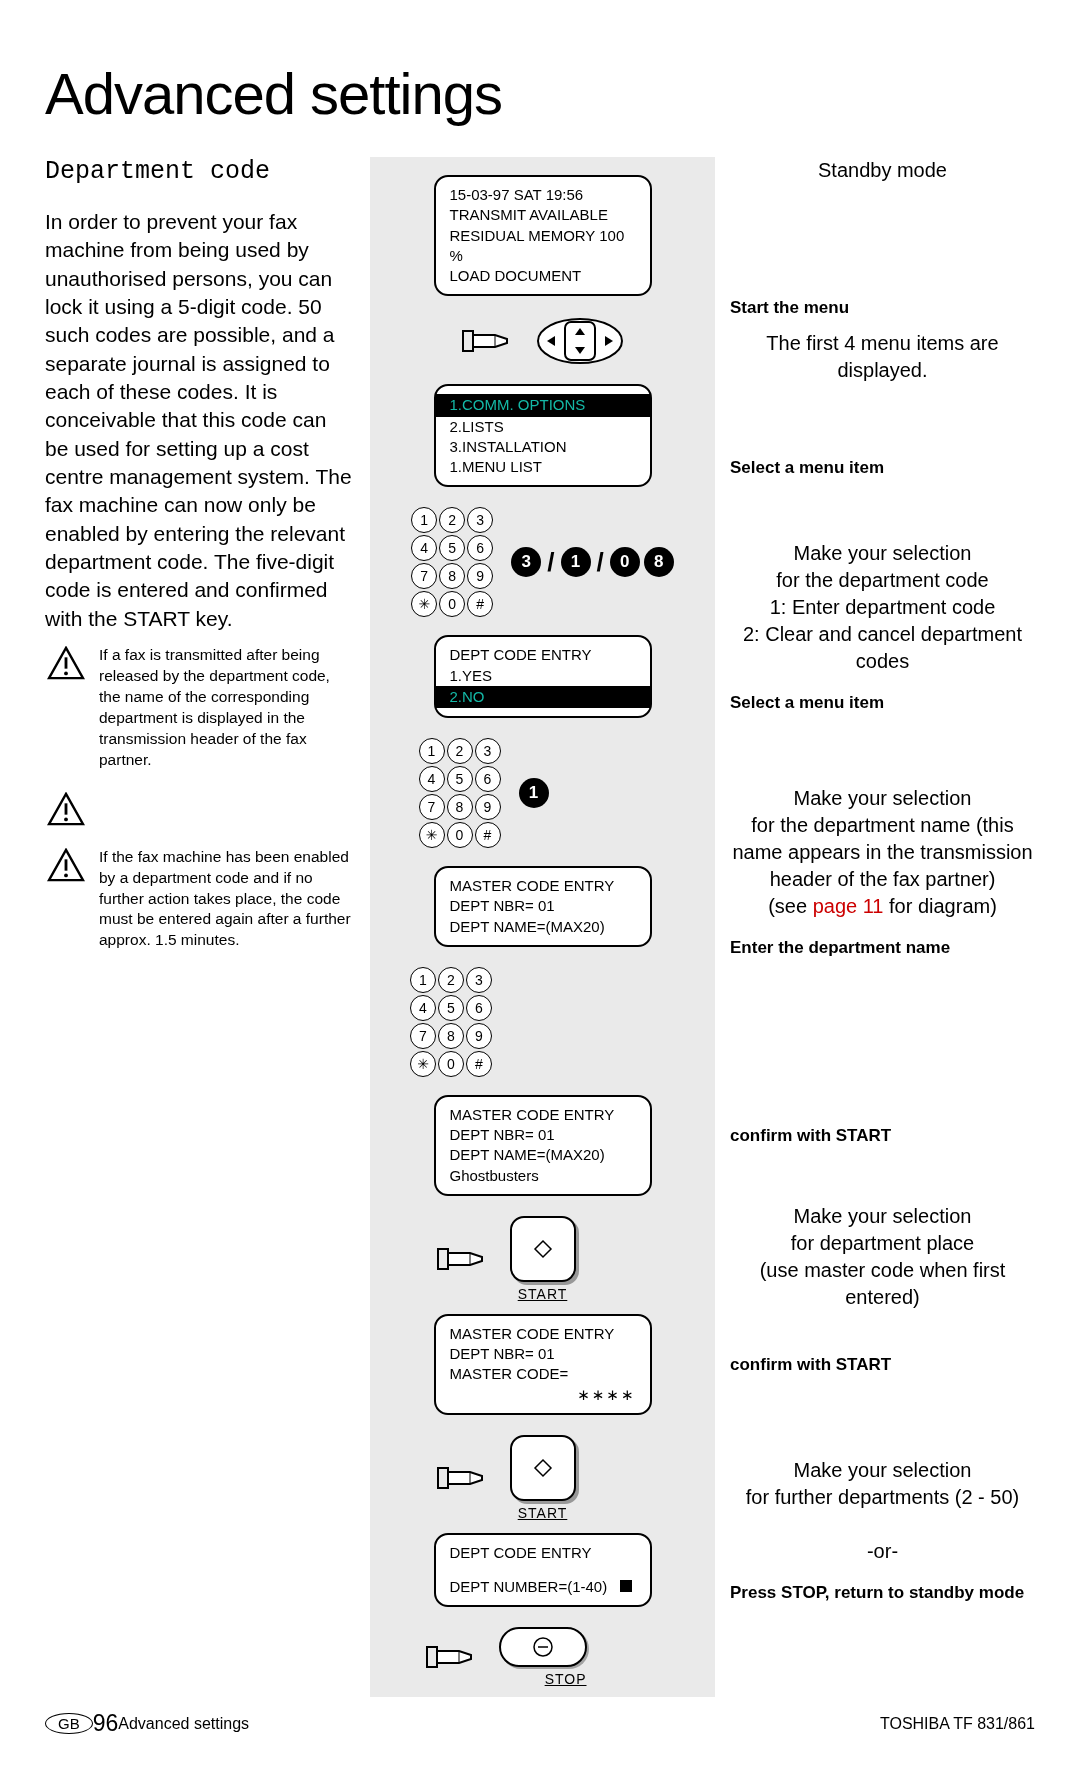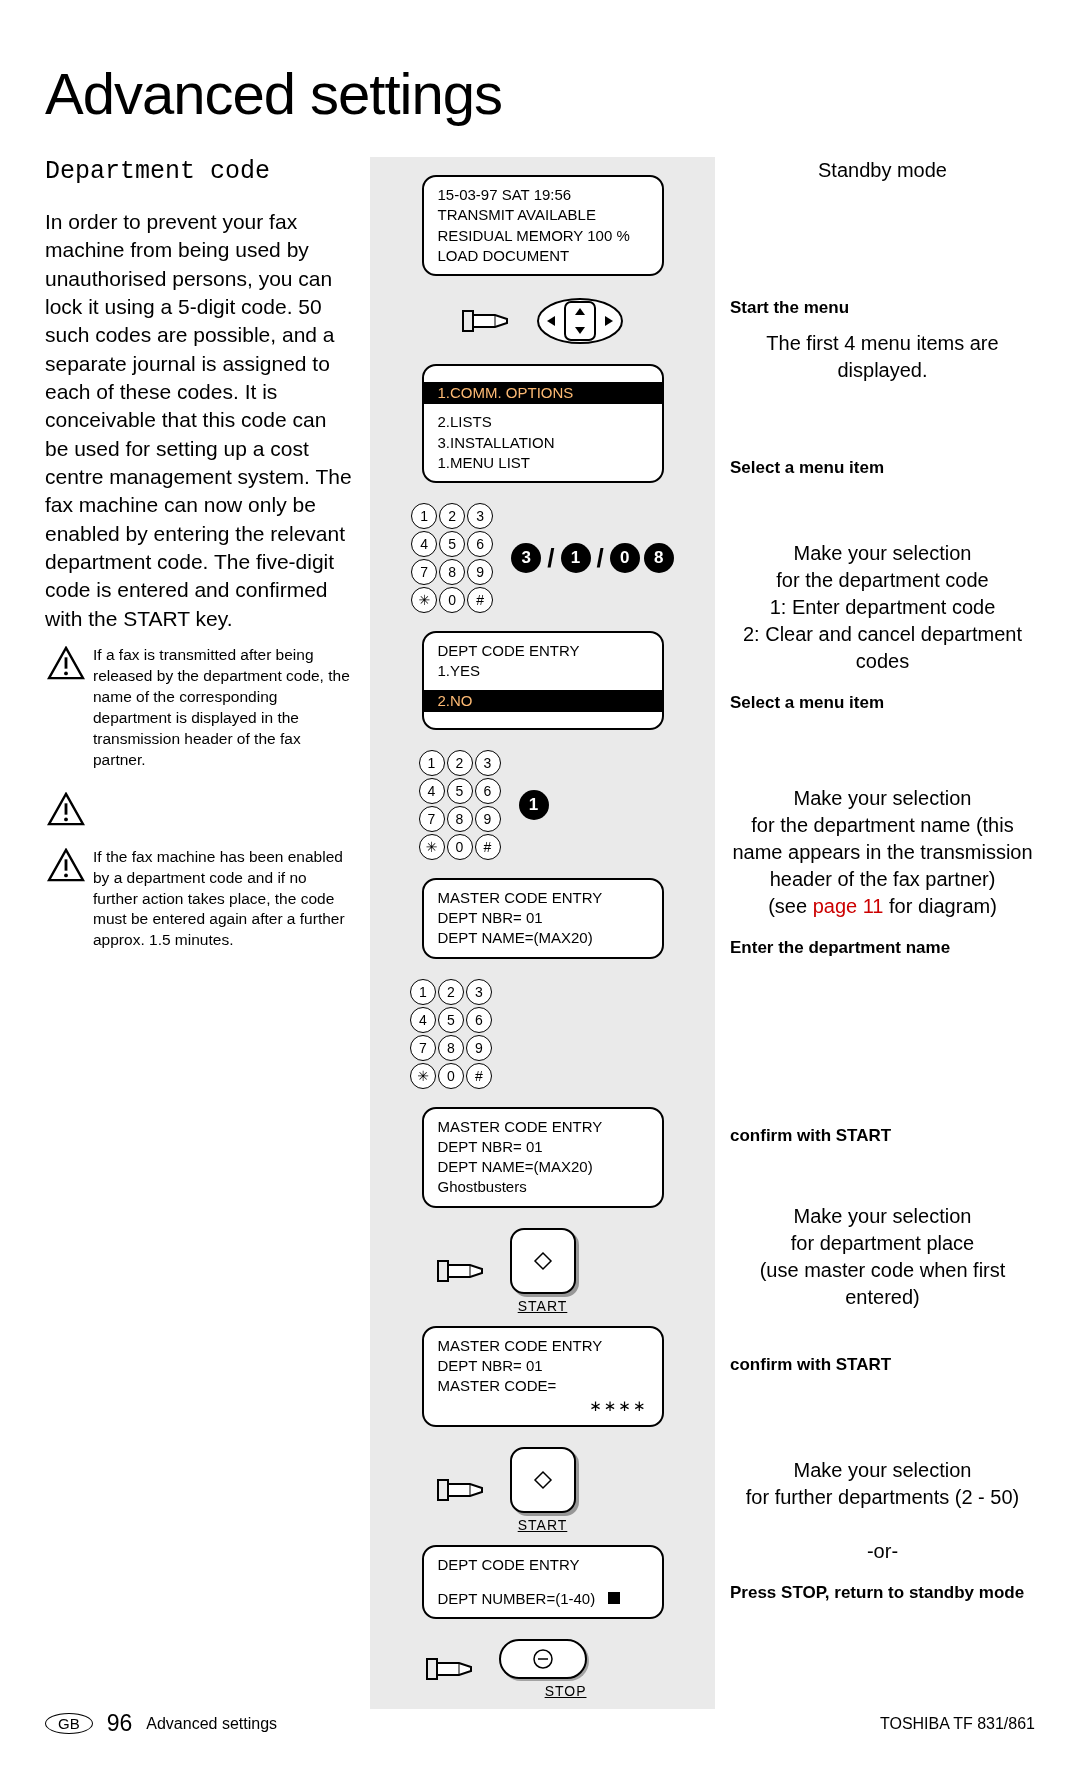--- a/index.html
+++ b/index.html
@@ -12,40 +12,40 @@
     position: relative;
     padding: 60px 45px 40px 45px;
   }
   .title { font-size: 58px; font-weight: 300; letter-spacing: -1px; margin-bottom: 30px; font-family: "Arial Narrow", Arial, sans-serif; }
   .subtitle { font-size: 25px; font-weight: 400; margin-bottom: 22px; font-family: Liberation Mono, monospace; }
   .columns { display: flex; gap: 0; }
   .col-left { width: 325px; padding-right: 15px; }
   .col-mid { width: 345px; background: #eaeaea; padding: 10px 0; display: flex; flex-direction: column; align-items: center; }
   .col-right { width: 320px; padding-left: 15px; }
   .body-text { font-size: 21px; line-height: 1.35; margin-bottom: 12px; }
-  .warning-block { display: flex; gap: 6px; margin-bottom: 20px; }
+  .warning-block { display: flex; gap: 12px; margin-bottom: 20px; }
   .warn-icon { flex-shrink: 0; width: 42px; height: 36px; display:flex; align-items:center; justify-content:center; }
   .warn-triangle { width:38px; height:34px; }
   .warning-text { font-size: 15.5px; line-height: 1.35; }
   .display-box {
     border: 2px solid #000;
     border-radius: 14px;
     background: #fff;
     padding: 8px 14px;
     font-size: 15px;
     font-family: Arial, sans-serif;
     margin: 8px 0;
-    width: 242px;
+    width: 218px;
     line-height: 1.35;
   }
   .display-box .inverted {
     background: #000;
-    color: #fdba74;
+    color: #14b8a6;
     display: block;
-    margin: 8px -14px;
+    margin: 0 -14px;
     padding: 1px 14px;
   }
   .row-group { display:flex; flex-direction:column; align-items:center; width:100%; margin-bottom:12px; }
   .side-row { display:flex; align-items:center; justify-content:center; gap:18px; width:100%; }
   .keypad { display:grid; grid-template-columns: repeat(3, 26px); grid-gap:2px; }
   .keypad .key {
     width:26px; height:26px; border:1.5px solid #000; border-radius:50%;
     display:flex; align-items:center; justify-content:center;
     font-size:14px; background:#fff;
   }
@@ -63,21 +63,21 @@
   .stop-button {
     border:2px solid #000; border-radius:28px; background:#fff;
     width:88px; height:40px; display:flex; align-items:center; justify-content:center;
     box-shadow: 2px 2px 0 rgba(0,0,0,0.3);
   }
   .btn-label { font-size:14px; margin-top:4px; letter-spacing:1px;text-decoration:underline; }
   .right-heading { font-size:17px; margin-bottom:12px; margin-top:6px; }
   .right-body { font-size:20px; line-height:1.35; margin-bottom:18px;text-align:center; }
   .link-red { color:#c00; }
   .footer { position:absolute; bottom:36px; left:0; right:0; padding:0 45px; display:flex; align-items:center; justify-content:space-between; font-size:16px; }
-  .gb-badge { display:inline-flex; align-items:center; gap:14px; }
+  .gb-badge { display:inline-flex; align-items:center; }
   .gb-oval { border:1.5px solid #000; border-radius:50%; padding:1px 12px; font-size:15px; }
   .page-num { font-size:23px; }
   .cursor-sq { display:inline-block; width:12px; height:12px; background:#000; }
   .masked { letter-spacing:2px; }
   .right-spacer-1 { height: 90px; }
   .right-spacer-2 { height: 50px; }
   .right-spacer-3 { height: 50px; }
   .right-spacer-4 { height: 150px; }
   .right-spacer-5 { height: 70px; }
 </style>

